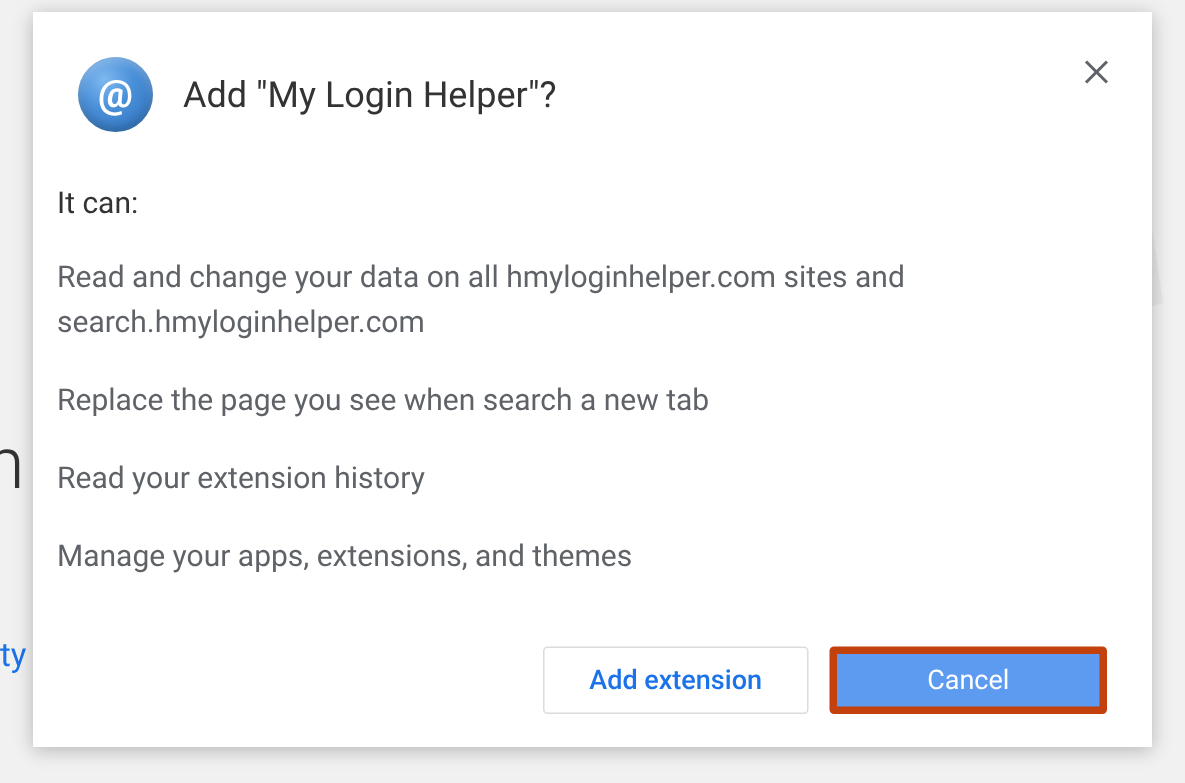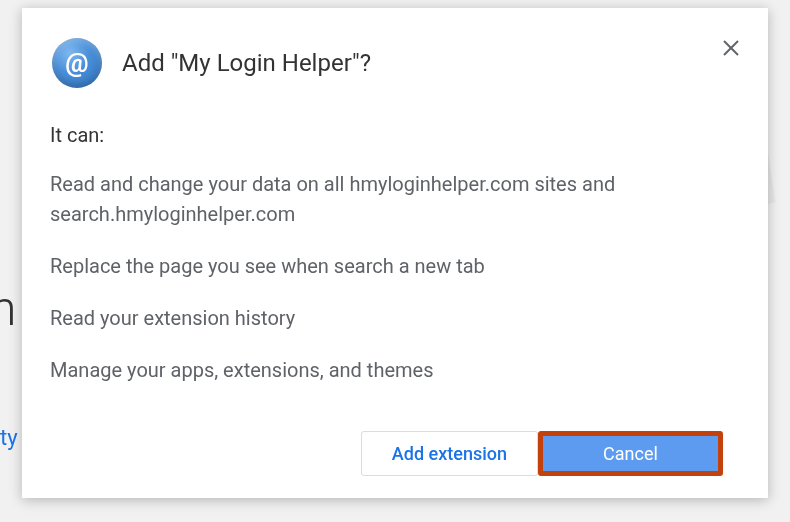--- a/index.html
+++ b/index.html
@@ -96,38 +96,39 @@
       align-items: center;
       justify-content: center;
     }
     .close-btn svg {
       width: 18px;
       height: 18px;
       stroke: #5f6368;
       stroke-width: 2;
     }
     .dialog-body {
-      padding: 25px 30px 0 28px;
+      padding: 25px 30px 0 16px;
     }
     .can-label {
       font-size: 20px;
       color: #333;
       margin-bottom: 22px;
     }
     .permission {
       font-size: 20px;
       color: #5f6368;
       line-height: 1.5;
       margin-bottom: 22px;
     }
     .dialog-footer {
       position: absolute;
       bottom: 22px;
-      right: 45px;
+      right: 30px;
       display: flex;
+      gap: 14px;
     }
     .btn {
       height: 45px;
       padding: 0 30px;
       font-size: 18px;
       border-radius: 3px;
       cursor: pointer;
       display: flex;
       align-items: center;
       justify-content: center;

